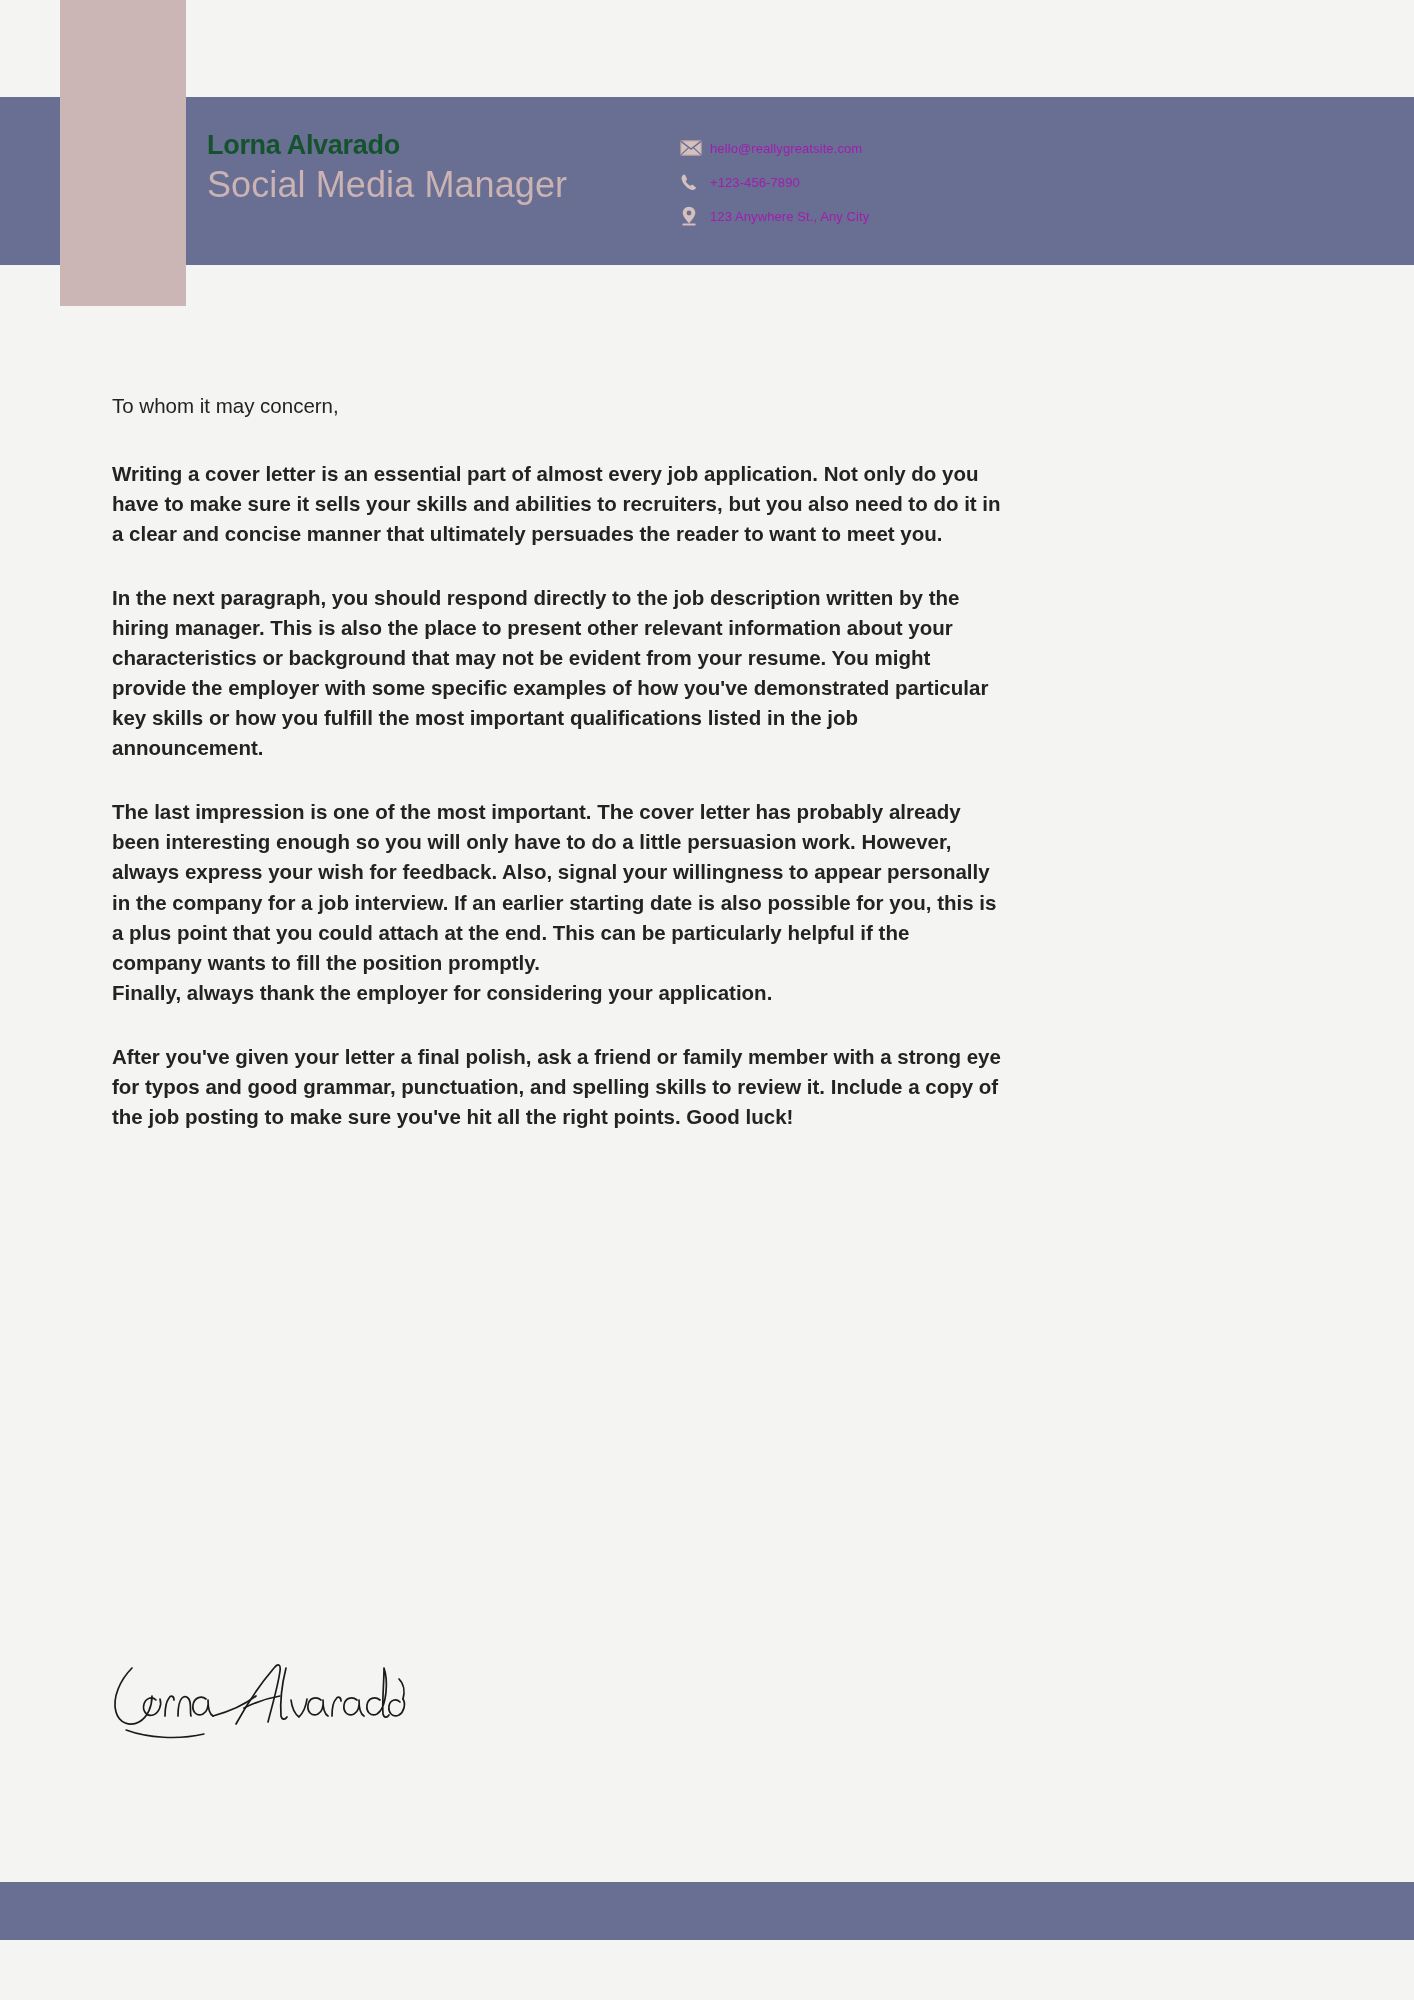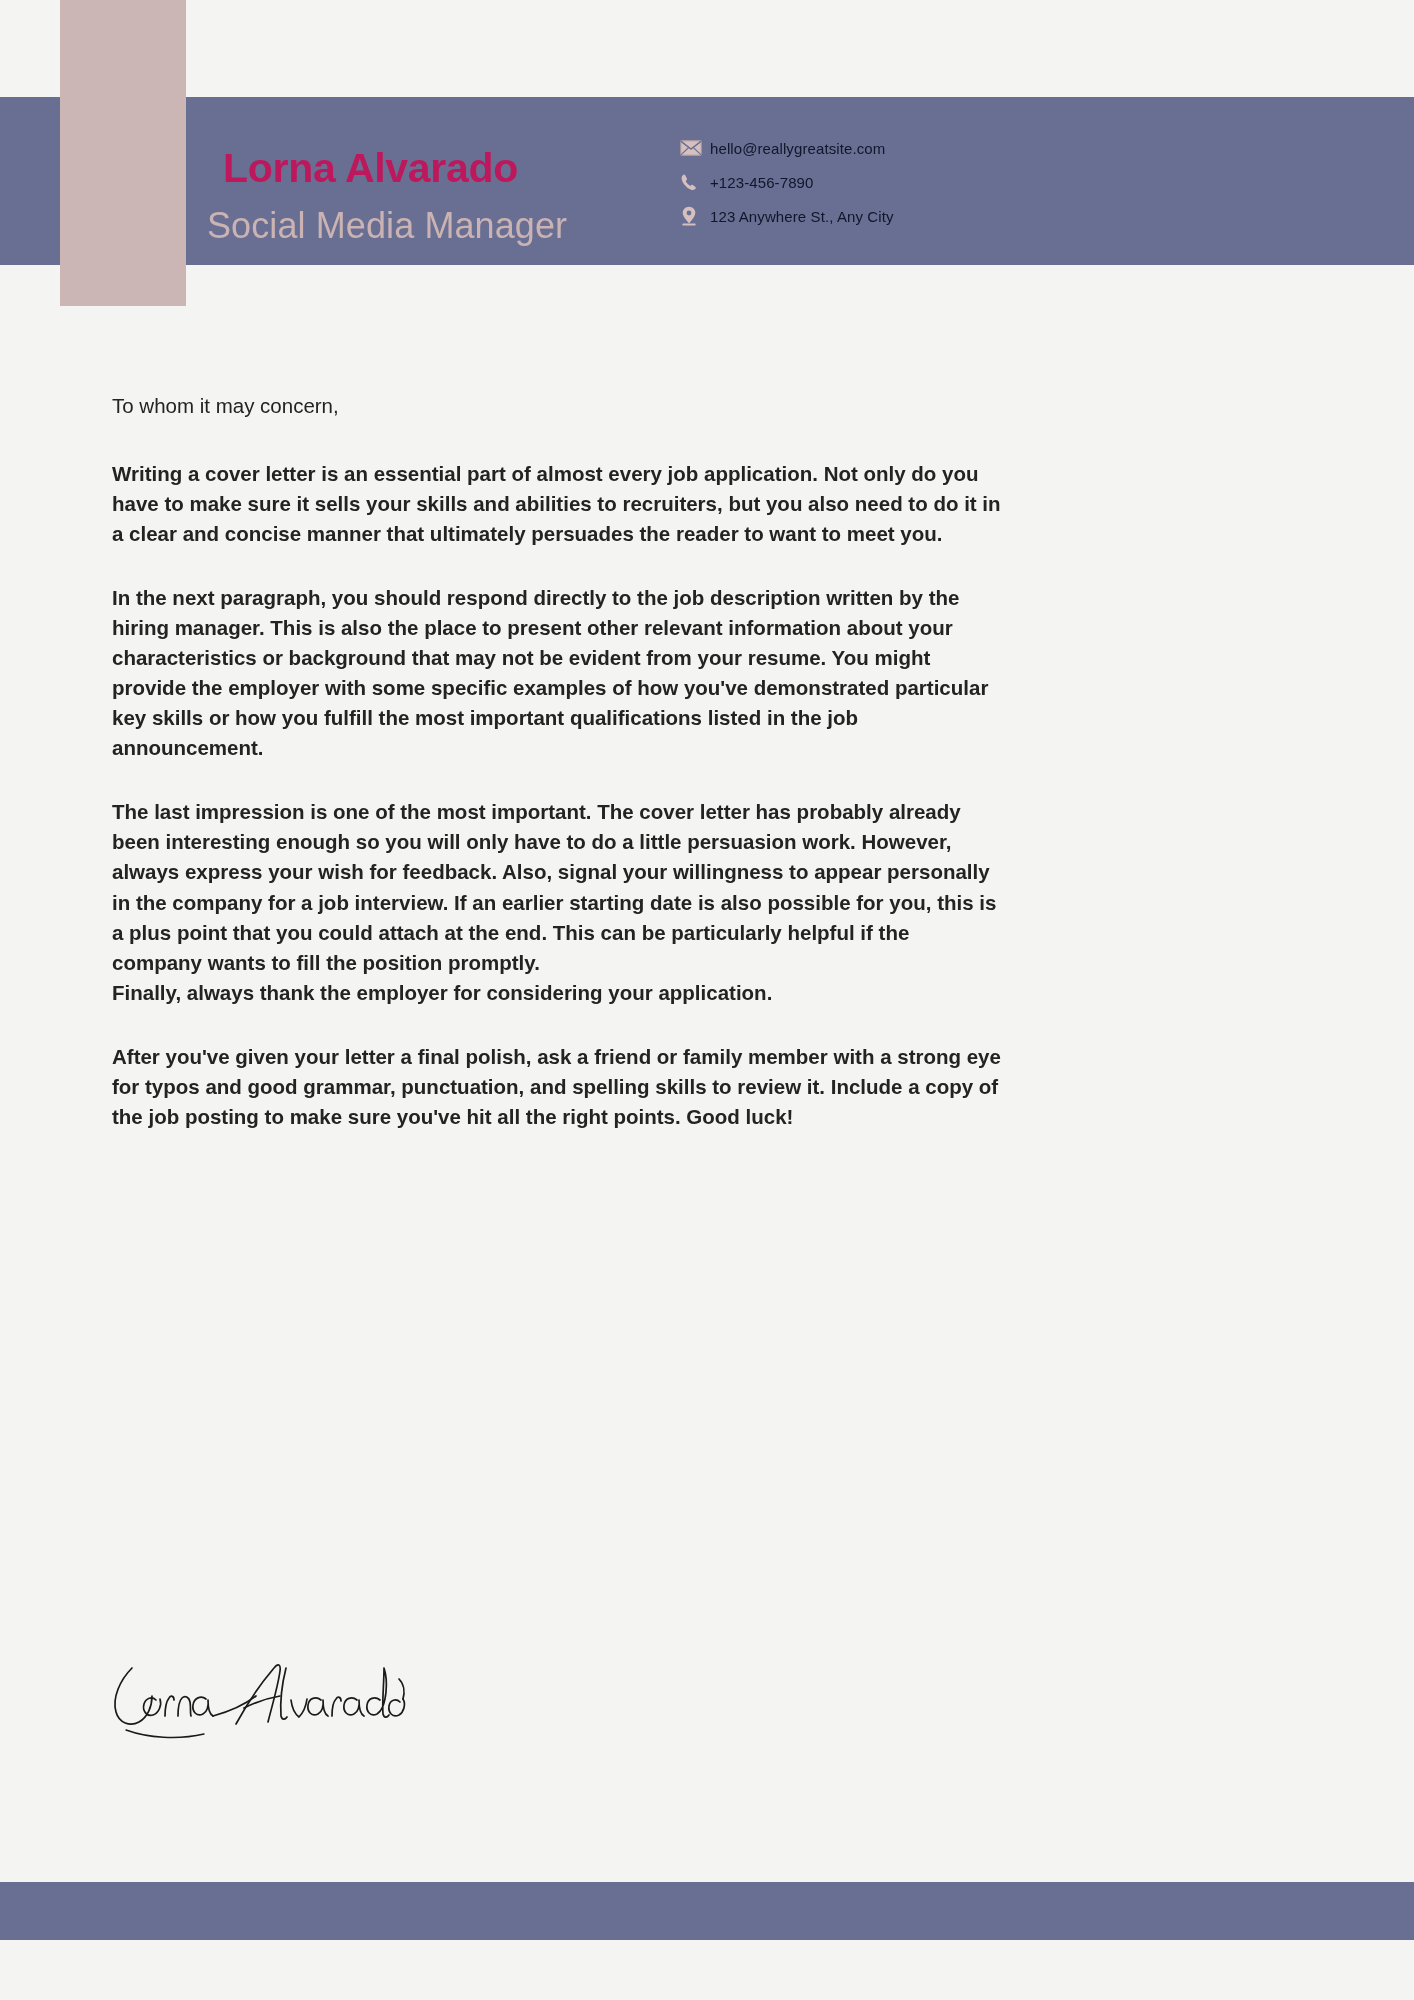--- a/index.html
+++ b/index.html
@@ -50,26 +50,26 @@
   }
 
   .identity {
     position: absolute;
     left: 207px;
     top: 34px;
     width: 440px;
   }
 
   .name {
-    font-size: 41px;
+    font-size: 27px;
     font-weight: bold;
-    color: #be185d;
+    color: #14532d;
     letter-spacing: -0.3px;
     line-height: 1.05;
-    margin: 16px;
+    margin: 0;
     white-space: nowrap;
   }
 
   .job-title {
     font-size: 36px;
     color: #cbb3b3;
     letter-spacing: 0.1px;
     margin: 6px 0 0 0;
     line-height: 1.1;
     white-space: nowrap;
@@ -97,22 +97,22 @@
     align-items: center;
     justify-content: flex-start;
     flex: 0 0 30px;
   }
 
   .contact-icon svg {
     display: block;
   }
 
   .contact-text {
-    font-size: 15px;
-    color: #0f172a;
+    font-size: 13px;
+    color: #a21caf;
     letter-spacing: 0.1px;
     white-space: nowrap;
     line-height: 1;
     text-align: center;
   }
 
   
   .letter {
     position: absolute;
     left: 112px;

